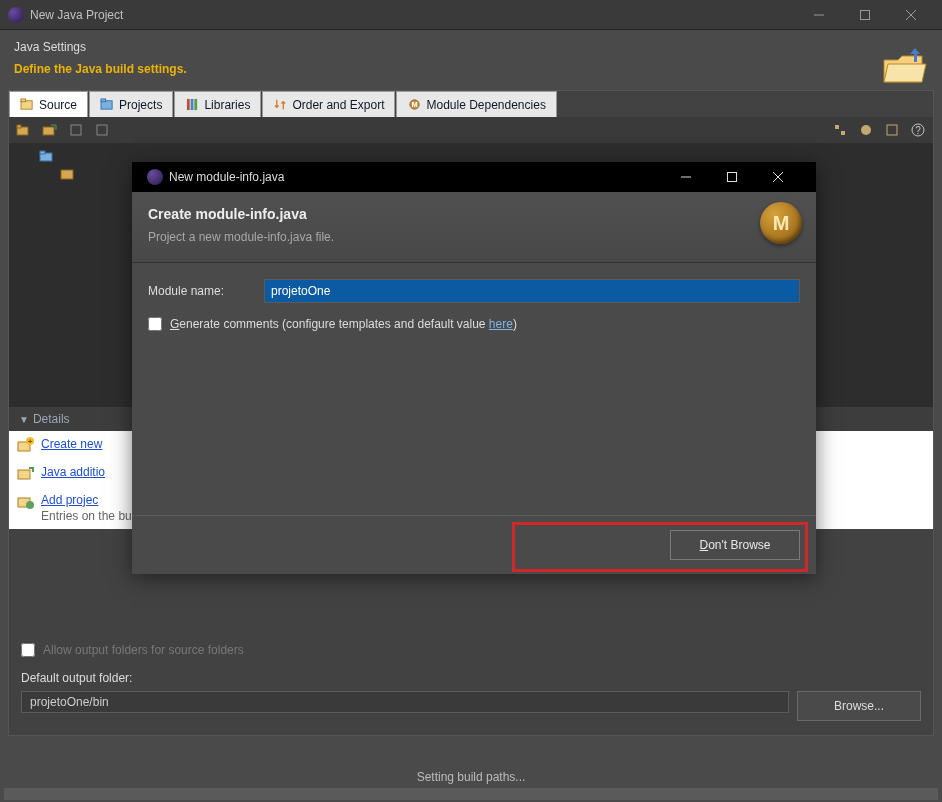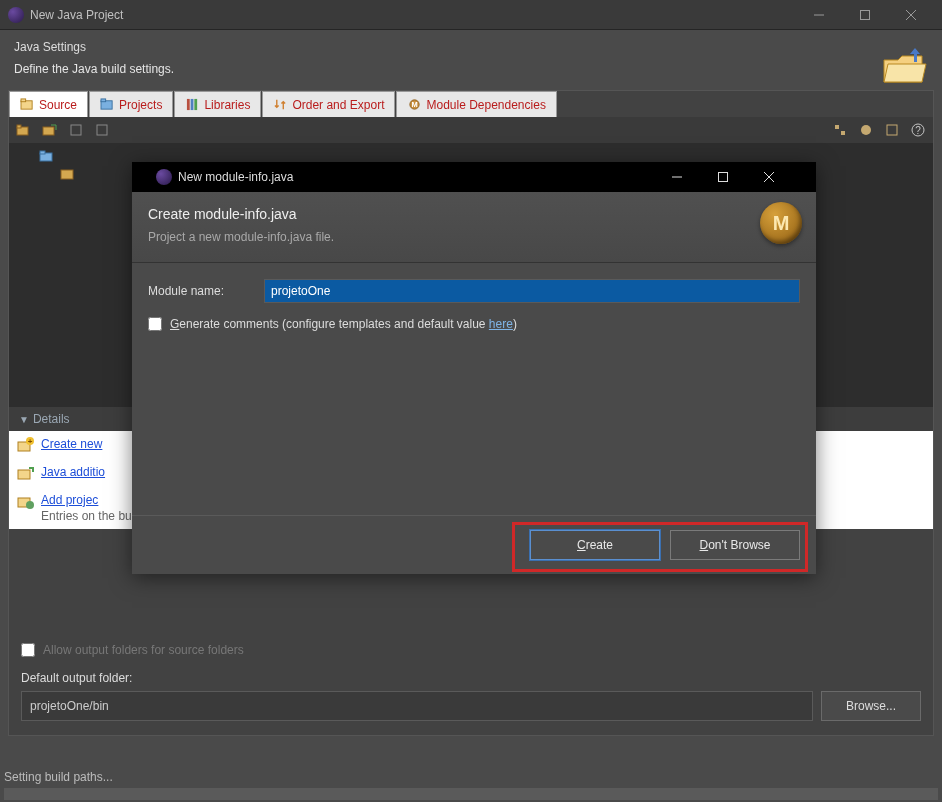--- a/index.html
+++ b/index.html
@@ -8,29 +8,29 @@
 
 .main-titlebar { height: 30px; background: #3a3a3a; display: flex; align-items: center; padding: 0 8px; color: #c0c0c0; font-size: 12px; border-bottom: 1px solid #252525; }
 .main-titlebar .eclipse-icon { width: 16px; height: 16px; margin-right: 6px; border-radius: 50%; background: radial-gradient(circle at 30% 30%, #6a4aa0, #2a1a4a); }
 .main-titlebar .win-controls { margin-left: auto; display: flex; }
 .main-titlebar .win-btn { width: 46px; height: 30px; display: flex; align-items: center; justify-content: center; color: #aaa; font-size: 14px; }
 .main-titlebar .win-btn svg { width: 10px; height: 10px; stroke: #999; stroke-width: 1; fill: none; }
 
 
 .header { padding: 10px 14px 14px; color: #ddd; position: relative; }
 .header h1 { font-size: 12px; font-weight: normal; margin-bottom: 8px; }
-.header p { font-size: 12px; color: #e5e5e5; }
+.header p { font-size: 12px; color: #eab308; font-weight: bold; }
 .header .folder-icon { position: absolute; right: 14px; top: 18px; width: 48px; height: 40px; }
 
 
 .main-body { margin: 0 8px; background: #424242; border: 1px solid #555; height: 646px; position: relative; }
 
 
 .tabs { display: flex; background: #424242; height: 26px; }
-.tab { background: #e8e8e8; color: #b91c1c; font-size: 12px; padding: 4px 10px; display: flex; align-items: center; border: 1px solid #999; border-bottom: none; margin-right: 1px; }
+.tab { background: #e8e8e8; color: #0f172a; font-size: 12px; padding: 4px 10px; display: flex; align-items: center; border: 1px solid #999; border-bottom: none; margin-right: 1px; }
 .tab.active { background: #fff; }
 .tab .tab-icon { width: 15px; height: 13px; margin-right: 4px; display: inline-block; }
 
 
 .toolbar { background: #3a3a3a; height: 26px; display: flex; align-items: center; padding: 0 4px; gap: 4px; }
 .toolbar .tool-btn { width: 22px; height: 22px; display: flex; align-items: center; justify-content: center; color: #c4a870; font-size: 13px; }
 .toolbar .spacer { flex: 1; }
 
 
 .tree-area { background: #2d2d2d; height: 264px; padding: 4px 10px; }
@@ -46,37 +46,37 @@
 .detail-row .row-text { color: #222; }
 .detail-row a { color: #1d4ed8; text-decoration: underline; }
 .detail-row .subtext { color: #666; margin-top: 2px; display: block; }
 
 
 .bottom-panel { position: absolute; bottom: 0; left: 0; right: 0; padding: 10px 12px 14px; }
 .checkbox-row { display: flex; align-items: flex-start; font-size: 12px; color: #777; margin-bottom: 14px; }
 .checkbox-row input { margin-right: 8px; width: 14px; height: 14px; }
 .output-label { font-size: 12px; color: #ddd; margin-bottom: 6px; display: block; }
 .output-row { display: flex; gap: 8px; }
-.output-input { flex: 1; background: #3a3a3a; border: 1px solid #5a5a5a; color: #ccc; font-size: 12px; padding: 6px 8px; height: 30px; }
-.browse-btn { background: #4a4a4a; border: 1px solid #6a6a6a; color: #ddd; font-size: 12px; padding: 6px 24px; height: 30px; }
-
-
-.status-bar { position: absolute; bottom: 0; left: 0; right: 0; padding: 6px 4px 2px; color: #bbb; font-size: 12px; }
+.output-input { flex: 1; background: #3a3a3a; border: 1px solid #5a5a5a; color: #ccc; font-size: 12px; padding: 6px 8px; height: 22px; }
+.browse-btn { background: #4a4a4a; border: 1px solid #6a6a6a; color: #ddd; font-size: 12px; padding: 6px 36px; height: 30px; }
+
+
+.status-bar { position: absolute; bottom: 0; left: 0; right: 0; padding: 6px 4px 2px; color: #bbb; font-size: 12px; text-align: center; }
 .status-bar .progress { height: 12px; background: #5a5a5a; margin-top: 4px; }
 
 
 .modal { position: absolute; left: 132px; top: 162px; width: 684px; height: 412px; background: #4a4a4a; display: flex; flex-direction: column; box-shadow: 0 4px 20px rgba(0,0,0,0.5); }
-.modal-titlebar { height: 30px; background: #000; display: flex; align-items: center; padding: 0 24px; color: #ddd; font-size: 12px; }
+.modal-titlebar { height: 30px; background: #000; display: flex; align-items: center; padding: 0 15px; color: #ddd; font-size: 12px; }
 .modal-titlebar .eclipse-icon { width: 16px; height: 16px; margin-right: 6px; border-radius: 50%; background: radial-gradient(circle at 30% 30%, #6a4aa0, #2a1a4a); }
 .modal-titlebar .win-controls { margin-left: auto; display: flex; }
 .modal-titlebar .win-btn { width: 46px; height: 30px; display: flex; align-items: center; justify-content: center; color: #ddd; }
 .modal-titlebar .win-btn svg { width: 10px; height: 10px; stroke: #ddd; fill: none; stroke-width: 1; }
 
 .modal-header { padding: 14px 16px 18px; position: relative; border-bottom: 1px solid #333; background: linear-gradient(to bottom, #505050, #484848); }
-.modal-header h2 { font-size: 14px; font-weight: normal; color: #eee; margin-bottom: 8px; }
+.modal-header h2 { font-size: 14px; font-weight: bold; color: #eee; margin-bottom: 8px; }
 .modal-header p { font-size: 12px; color: #a8a8a8; }
 .modal-header .m-badge { position: absolute; right: 14px; top: 10px; width: 42px; height: 42px; border-radius: 50%; background: radial-gradient(circle at 35% 30%, #d6a03a, #8b5a10); display: flex; align-items: center; justify-content: center; color: #fce8b0; font-weight: bold; font-size: 20px; box-shadow: inset -2px -3px 4px rgba(0,0,0,0.4), 0 2px 4px rgba(0,0,0,0.4); }
 
 .modal-body { flex: 1; padding: 16px; }
 .form-row { display: flex; align-items: center; margin-bottom: 14px; }
 .form-row label { width: 108px; font-size: 12px; color: #ddd; }
 .form-row input[type=text] { flex: 1; background: #3a3a3a; border: 1px solid #5a5a5a; color: #fff; font-size: 12px; padding: 4px 6px; height: 24px; }
 .form-row input[type=text].selected { background: #0b5aa2; margin-left: 8px; }
 .check-row { display: flex; align-items: center; font-size: 12px; color: #ddd; }
 .check-row input { margin-right: 8px; width: 14px; height: 14px; }
@@ -312,16 +312,15 @@
       <label>Module name:</label>
       <input type="text" class="selected" value="projetoOne" style="">
     </div>
     <div class="check-row">
       <input type="checkbox" style="">
       <span><span class="underline">G</span><span>enerate comments (configure templates and default value </span><a href="#">here</a><span>)</span></span>
     </div>
   </div>
   <div class="modal-footer">
     <div class="highlight-box"></div>
-    <button class="modal-btn primary"><span class="underline">C</span><span>reate</span></button>
     <button class="modal-btn"><span class="underline">D</span><span>on't Browse</span></button>
   </div>
 </div>
 
 </body></html>

